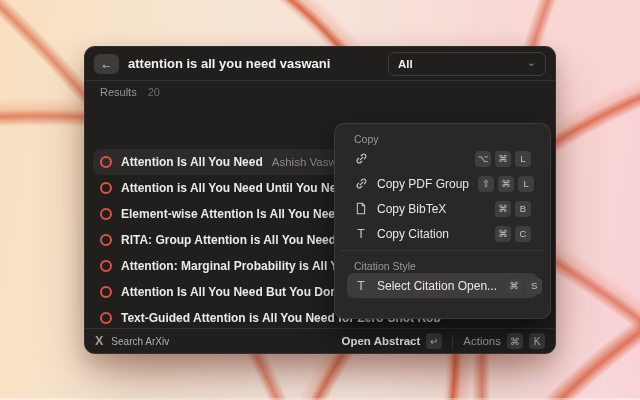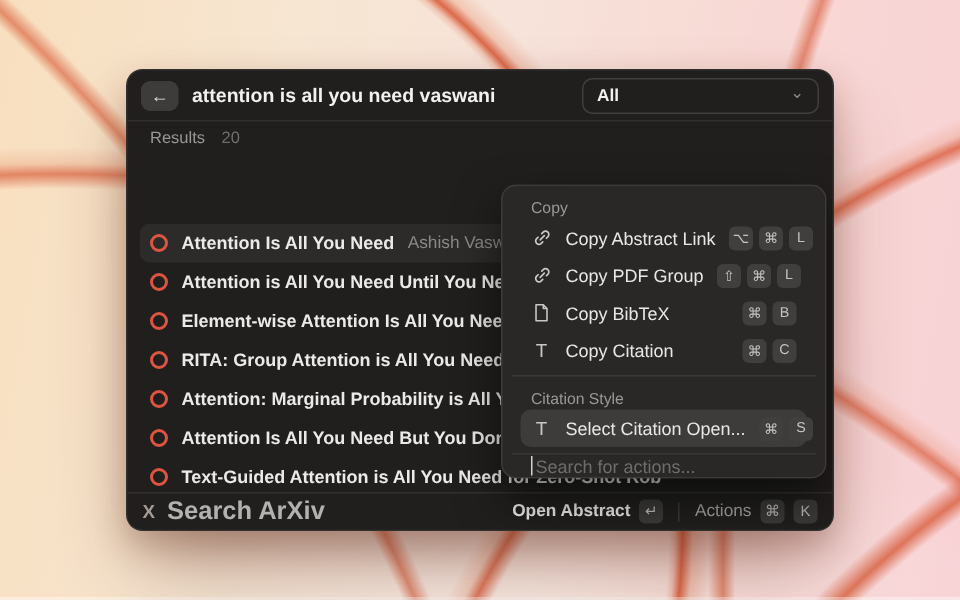--- a/index.html
+++ b/index.html
@@ -42,21 +42,21 @@
   .list{position:absolute;left:8px;right:8px;top:102px;height:227px;overflow:hidden;}
   .row{height:26px;display:flex;align-items:center;gap:9px;padding:0 7px;border-radius:7px;box-sizing:border-box;}
   .row.selected{background:#2d2b29;}
   .ring{width:12px;height:12px;border:2px solid #dd5540;border-radius:50%;box-sizing:border-box;flex:none;}
   .row .title{font-size:12px;font-weight:600;color:#eceae8;white-space:nowrap;flex:none;}
   .row .author{font-size:11.5px;color:#8b8987;white-space:nowrap;overflow:hidden;min-width:0;flex-shrink:1;}
   .row .badge{margin-left:auto;background:#363432;color:#9d9b99;font-size:10.5px;padding:2px 7px;border-radius:6px;white-space:nowrap;flex:none;}
   
   .footer{position:absolute;left:0;right:0;bottom:0;height:25px;background:#201f1e;border-top:1px solid #343230;display:flex;align-items:center;gap:8px;padding:0 10px;box-sizing:border-box;z-index:5;}
   .arxiv-x{font-size:12.5px;font-weight:600;color:#a59c95;}
-  .footer .appname{font-size:17px;font-weight:700;color:#b3b1af;}
+  .footer .appname{font-size:10px;font-weight:400;color:#b3b1af;}
   .footer-right{margin-left:auto;display:flex;align-items:center;gap:6px;}
   .kcap{min-width:16px;height:16px;padding:0 2px;background:#3b3a38;border-radius:4px;display:flex;align-items:center;justify-content:center;font-size:10px;color:#bdbbb9;box-sizing:border-box;}
   .footer .primary{font-size:11.5px;font-weight:700;color:#edecea;}
   .fdiv{width:1px;height:13px;background:#3b3a38;margin:0 4px;}
   .footer .actions-label{font-size:11.5px;font-weight:500;color:#a5a3a1;}
   
   .menu{
     position:absolute;left:249px;top:76px;width:217px;height:196px;
     background:#292827;border:1px solid rgba(255,255,255,0.09);border-radius:10px;
     box-shadow:0 14px 30px rgba(0,0,0,0.55);box-sizing:border-box;
@@ -148,21 +148,20 @@
     <div class="m-header">Copy</div>
 
     <div class="m-item">
       <span class="m-ic">
         <svg width="13" height="13" viewBox="0 0 16 16" fill="none" stroke="#cac8c6" stroke-width="1.4" stroke-linecap="round">
             <path d="M6.3 9.7l3.4-3.4"></path>
             <path d="M7.6 4.6l1.2-1.2a2.55 2.55 0 013.8 3.8l-1.2 1.2"></path>
             <path d="M8.4 11.4l-1.2 1.2a2.55 2.55 0 01-3.8-3.8l1.2-1.2"></path>
           </svg>
       </span>
-      <span class="m-label">Copy Abstract Link</span>
       <span class="m-keys">
         <span class="mkcap">⌥</span>
         <span class="mkcap">⌘</span>
         <span class="mkcap">L</span>
       </span>
     </div>
 
     <div class="m-item">
       <span class="m-ic">
         <svg width="13" height="13" viewBox="0 0 16 16" fill="none" stroke="#cac8c6" stroke-width="1.4" stroke-linecap="round">
@@ -208,24 +207,20 @@
 
     <div class="m-item selected">
       <span class="m-ic">T</span>
       <span class="m-label">Select Citation Open...</span>
       <span class="m-keys">
         <span class="mkcap">⌘</span>
         <span class="mkcap">S</span>
       </span>
     </div>
 
-    <div class="m-search">
-      <span class="caret"></span>
-      <span class="ph">Search for actions...</span>
-    </div>
   </div>
 
   <div class="footer">
     <span class="arxiv-x">X</span>
     <span class="appname">Search ArXiv</span>
     <div class="footer-right">
       <span class="primary">Open Abstract</span>
       <span class="kcap">↵</span>
       <span class="fdiv"></span>
       <span class="actions-label">Actions</span>

